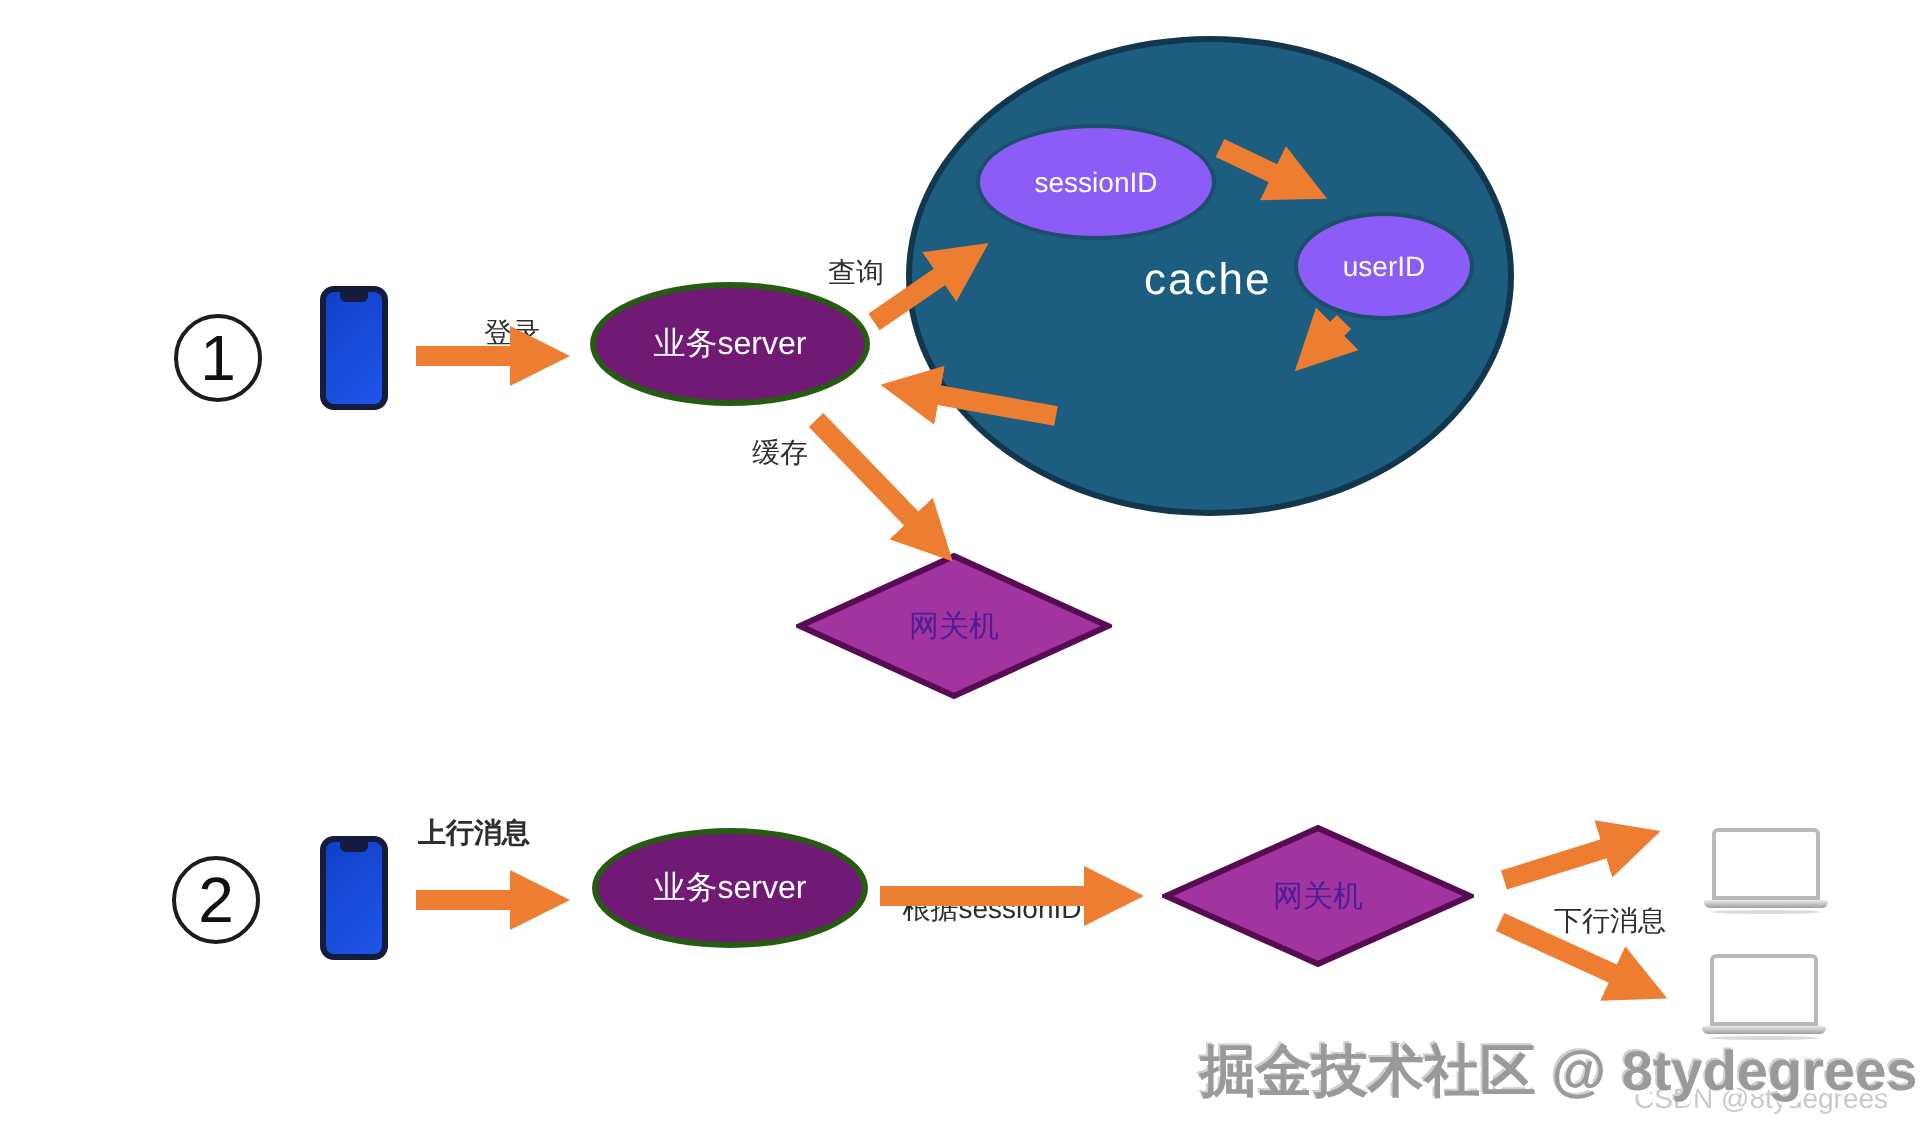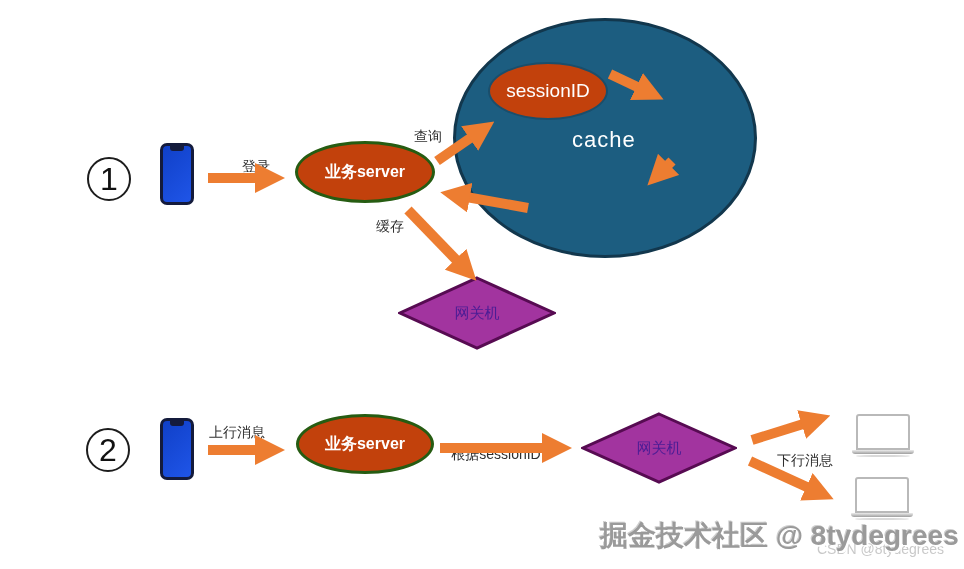--- a/index.html
+++ b/index.html
@@ -18,23 +18,23 @@
   .phone{
     width:28px;height:56px;background:linear-gradient(135deg,#1040c8,#1f55e8);
     border:3px solid #141b3c;border-radius:7px;
   }
   .phone .notch{width:14px;height:5px;background:#141b3c;border-radius:0 0 3px 3px;margin:0 auto;}
   
   .ellipse{
     border-radius:50%;display:flex;align-items:center;justify-content:center;
     color:#ffffff;box-sizing:border-box;text-align:center;
   }
-  .server{background:#c2410c;border:3px solid #265c12;font-size:16px;font-weight:bold;}
+  .server{background:#701a75;border:3px solid #265c12;font-size:16px;}
   .cache-big{background:#1c5d80;border:3px solid #12374d;}
-  .id-node{background:#c2410c;border:2px solid #1a4e6b;font-size:19px;}
+  .id-node{background:#8b5cf6;border:2px solid #1a4e6b;font-size:14px;}
   .cache-title{color:#ffffff;font-size:22px;letter-spacing:1px;}
   
   .diamond-label{
     position:absolute;width:100%;height:100%;top:0;left:0;
     display:flex;align-items:center;justify-content:center;
     color:#4c1d95;font-size:15px;
   }
   
   .flow-label{font-size:14px;color:#2e2e2e;white-space:nowrap;text-align:center;}
   
@@ -73,38 +73,41 @@
   <div class="abs flow-label" style="left:360px;top:218px;width:60px;">缓存</div>
 
   <div class="abs ellipse cache-big" style="left:453px;top:18px;width:304px;height:240px;"></div>
 
   <div class="abs cache-title" style="left:572px;top:127px;text-align:center;">cache</div>
 
   <div class="abs ellipse id-node" style="left:488px;top:62px;width:120px;height:58px;">
     <span>sessionID</span>
   </div>
 
+  <div class="abs ellipse id-node" style="left:647px;top:106px;width:90px;height:54px;">
+    <span>userID</span>
+  </div>
 
 
   <div class="abs" style="left:398px;top:276px;width:158px;height:74px;">
     <svg width="158" height="74">
       <polygon points="79,2 156,37 79,72 2,37" fill="#A2349F" stroke="#570B52" stroke-width="3"></polygon>
     </svg>
     <div class="diamond-label">网关机</div>
   </div>
 
   <div class="abs step-circle" style="left:86px;top:428px;">
     <span>2</span>
   </div>
 
   <div class="abs phone" style="left:160px;top:418px;">
     <div class="notch"></div>
   </div>
 
-  <div class="abs flow-label" style="left:202px;top:424px;width:70px;">上行消息</div>
+  <div class="abs flow-label" style="left:202px;top:408px;width:70px;font-weight:bold;">上行消息</div>
 
   <div class="abs ellipse server" style="left:296px;top:414px;width:138px;height:60px;">
     <span>业务server</span>
   </div>
 
   <div class="abs flow-label" style="left:448px;top:434px;width:96px;margin-top:12px;">根据sessionID</div>
 
   <div class="abs" style="left:581px;top:412px;width:156px;height:72px;">
     <svg width="156" height="72">
       <polygon points="78,2 154,36 78,70 2,36" fill="#A2349F" stroke="#570B52" stroke-width="3"></polygon>

